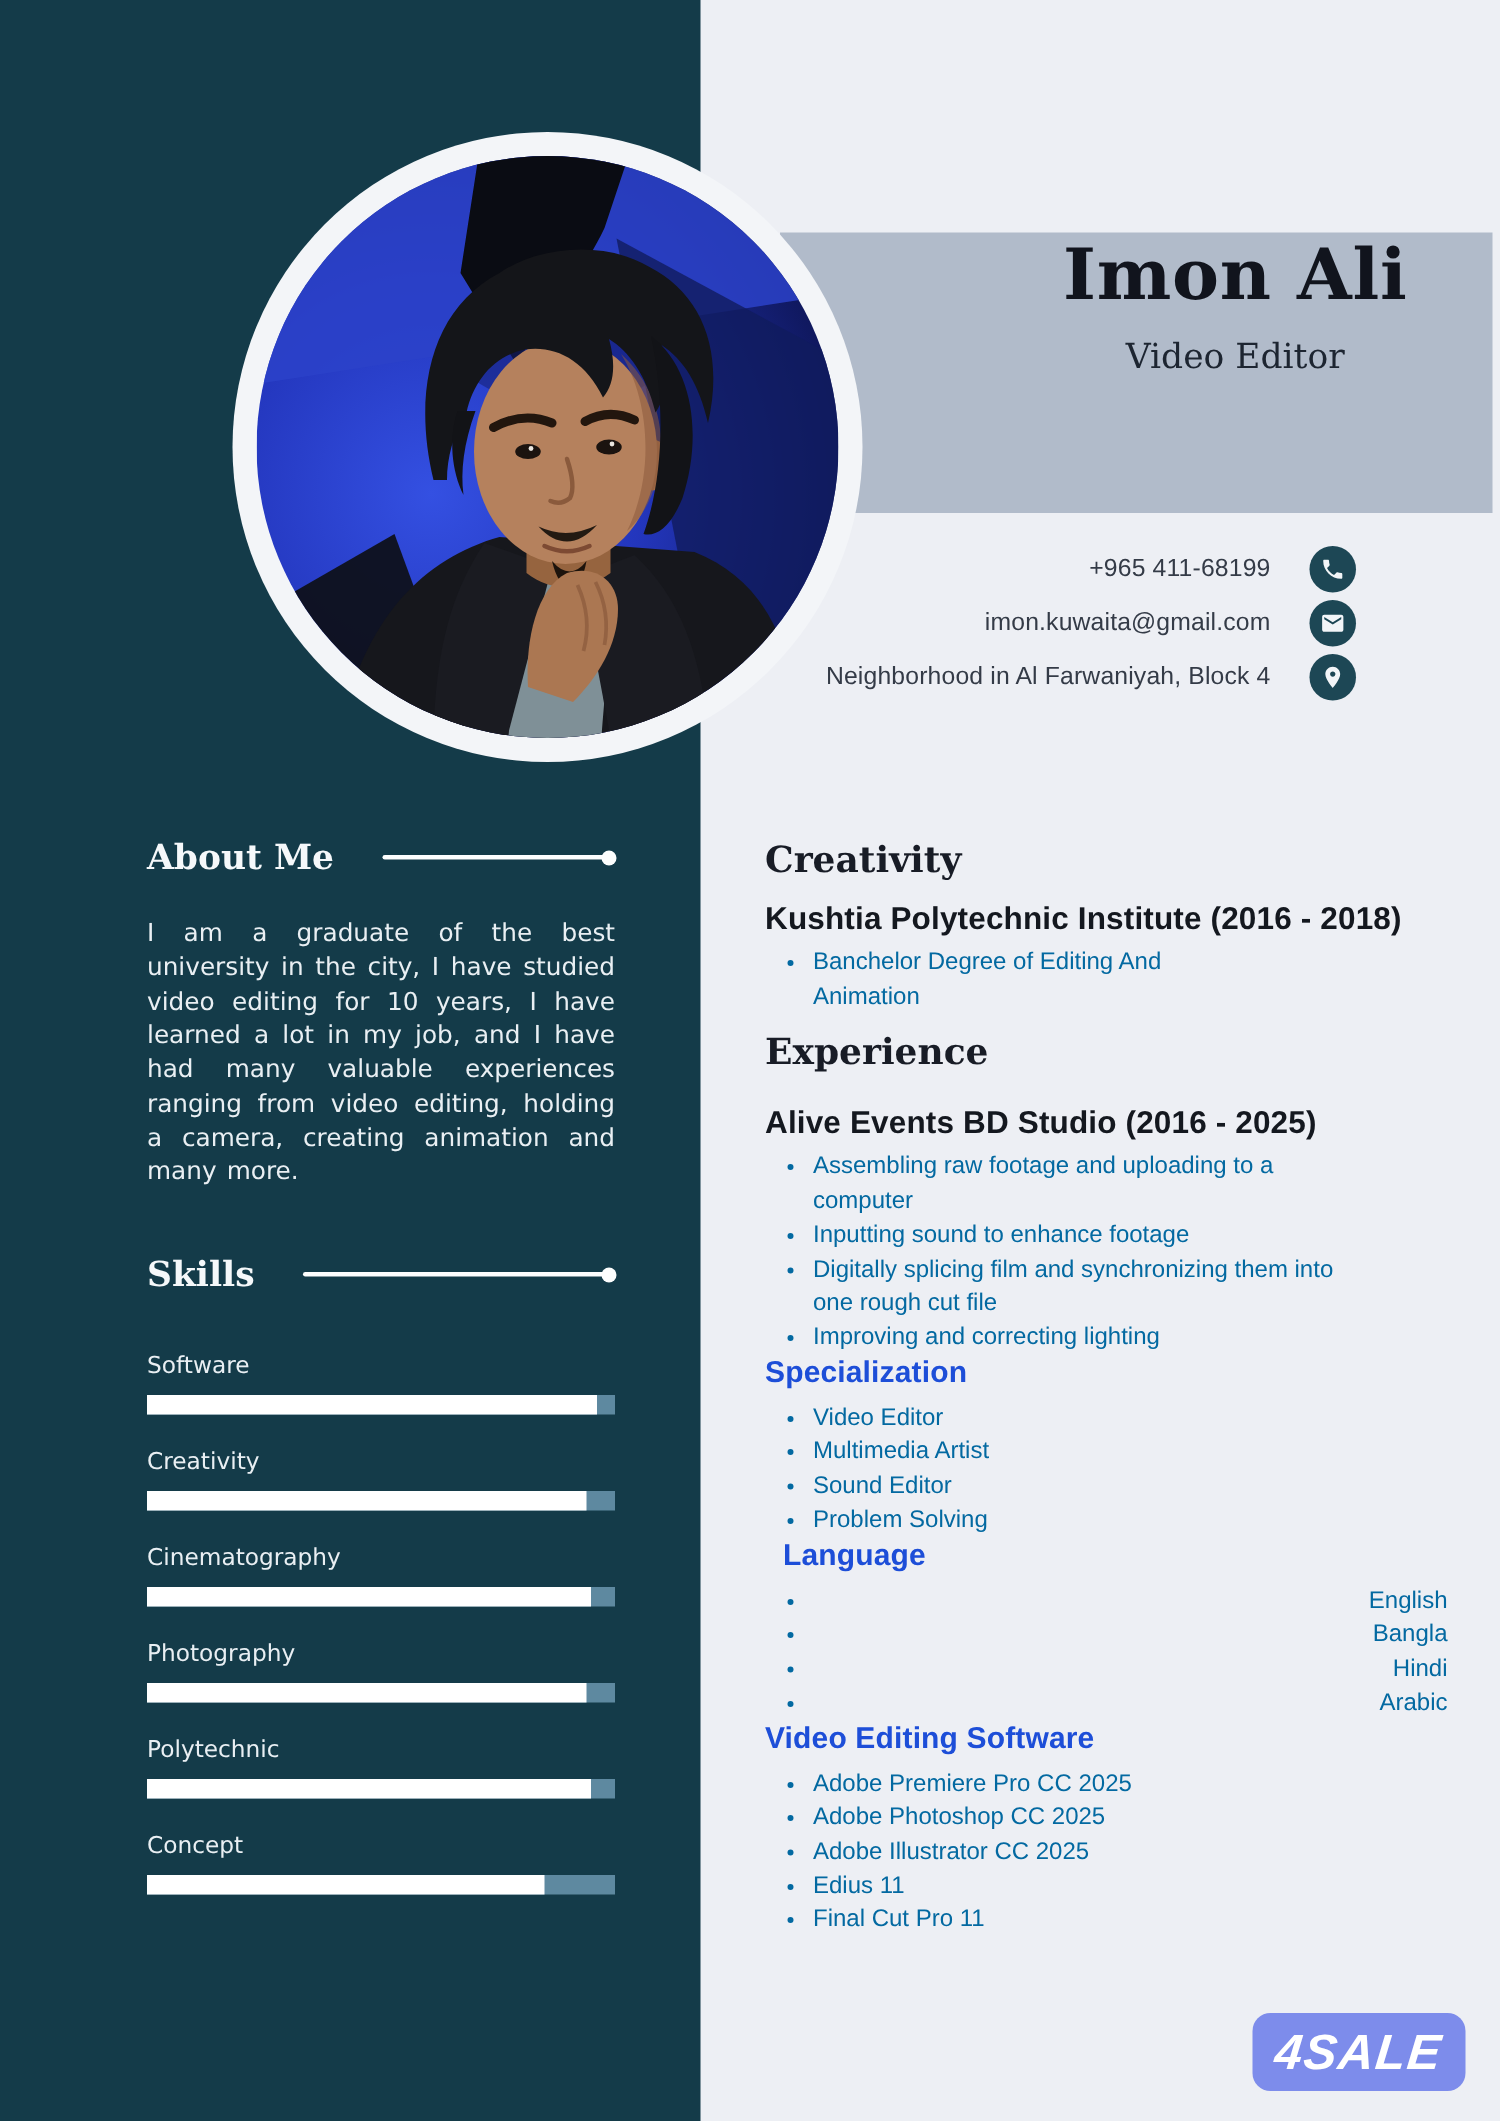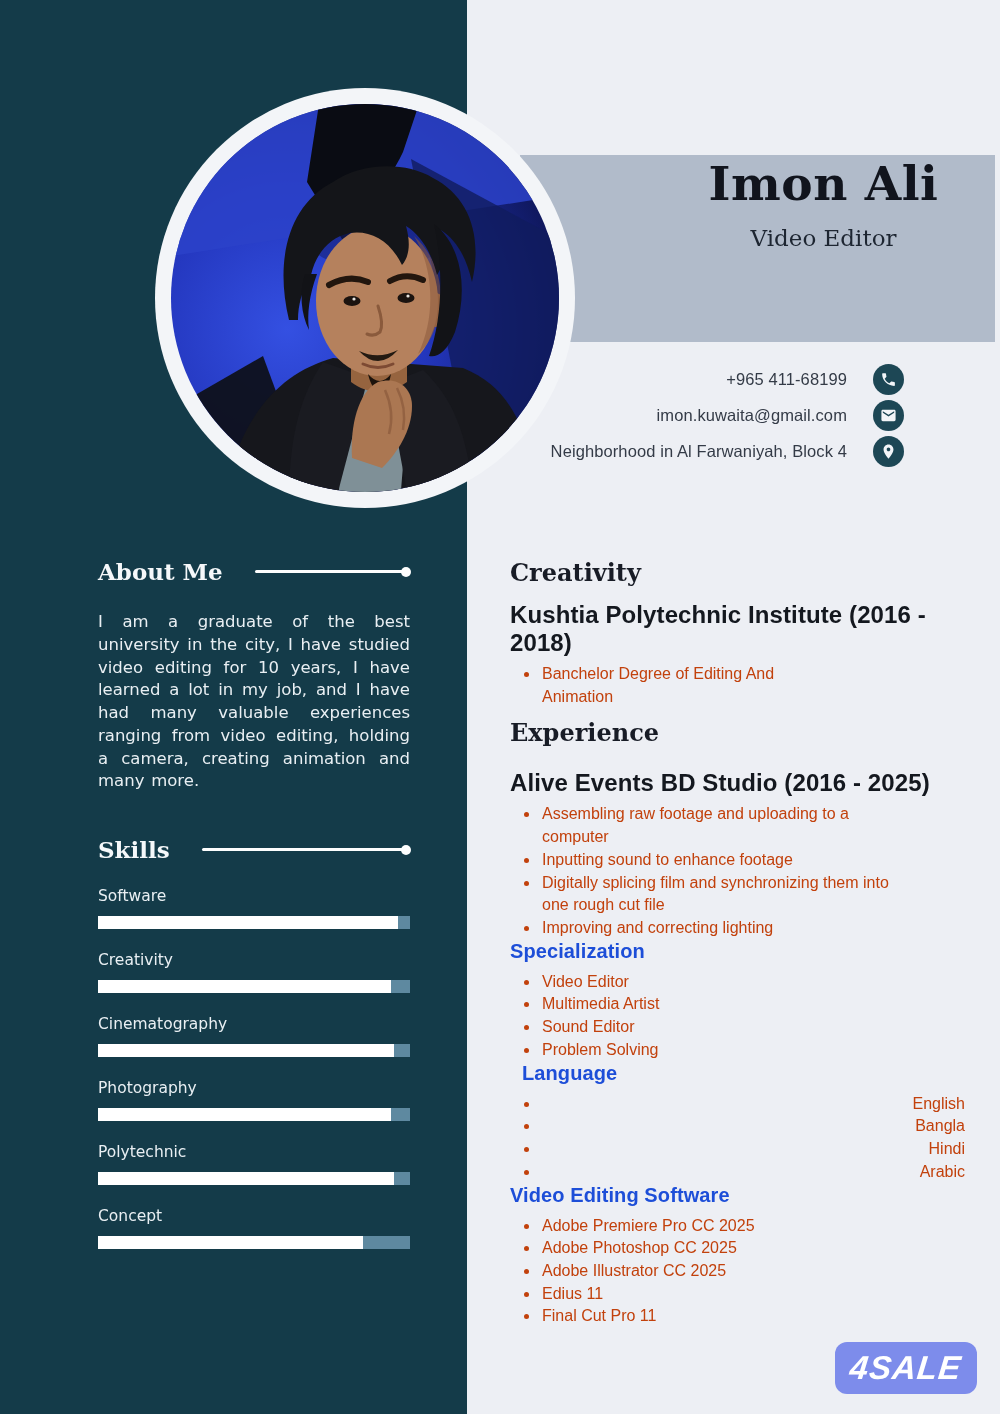--- a/index.html
+++ b/index.html
@@ -39,34 +39,34 @@
   .side-heading{
     font-family:"DejaVu Serif","Liberation Serif",serif;font-weight:700;
     font-size:23px;color:#f5f8fa;margin:0;white-space:nowrap;
   }
   .heading-line{flex:1;height:3.5px;background:#fdfefe;border-radius:2px;position:relative;}
   .heading-line::after{content:"";position:absolute;right:-1px;top:-3.2px;width:10px;height:10px;border-radius:50%;background:#fdfefe;}
   .about-body{
     margin-top:26px;font-family:"DejaVu Sans","Liberation Sans",sans-serif;
     font-size:16.5px;line-height:1.38;color:#e9eff3;text-align:justify;word-spacing:1.5px;
   }
-  .skill-list{margin-top:24px;}
+  .skill-list{margin-top:38px;}
   .skill{margin-bottom:22px;}
   .skill-label{font-family:"DejaVu Sans","Liberation Sans",sans-serif;font-size:15.5px;color:#e9eff3;margin-bottom:11px;}
   .skill-track{height:13px;background:#5e89a0;}
   .skill-fill{height:100%;background:#ffffff;}
   
   .right-col{position:absolute;left:510px;top:558px;width:455px;color:#2e333c;z-index:0;}
   .serif-heading{
     font-family:"DejaVu Serif","Liberation Serif",serif;font-weight:700;
     font-size:24px;color:#181c26;margin:0 0 14px 0;
   }
-  .sub-heading{font-size:24px;font-weight:700;color:#14181f;margin:0 0 6px 0;letter-spacing:.1px;}
+  .sub-heading{font-size:21px;font-weight:700;color:#14181f;margin:0 0 6px 0;letter-spacing:.1px;}
   .sans-heading{font-size:20px;font-weight:700;color:#1d4ed8;margin:0 0 8px 0;letter-spacing:.1px;}
-  ul.bullets{margin:0;padding:0 0 0 30px;list-style:disc;font-size:16px;line-height:1.42;color:#c2410c;}
+  ul.bullets{margin:0;padding:0 0 0 30px;list-style:disc;font-size:16px;line-height:1.42;color:#0369a1;}
   ul.bullets li{padding-left:2px;}
   .edu-bullets{width:250px;margin-bottom:12px;}
   .exp-bullets{width:368px;margin-bottom:28px;}
   .spec-bullets{margin-bottom:16px;}
   .lang-bullets{margin-bottom:22px;text-align:right;}
   .soft-bullets{margin-left:8px;}
   .mt6{margin-top:6px;}
   .indent12{margin-left:12px;}
   .heading-exp{margin-top:10px;margin-bottom:22px;}
   

